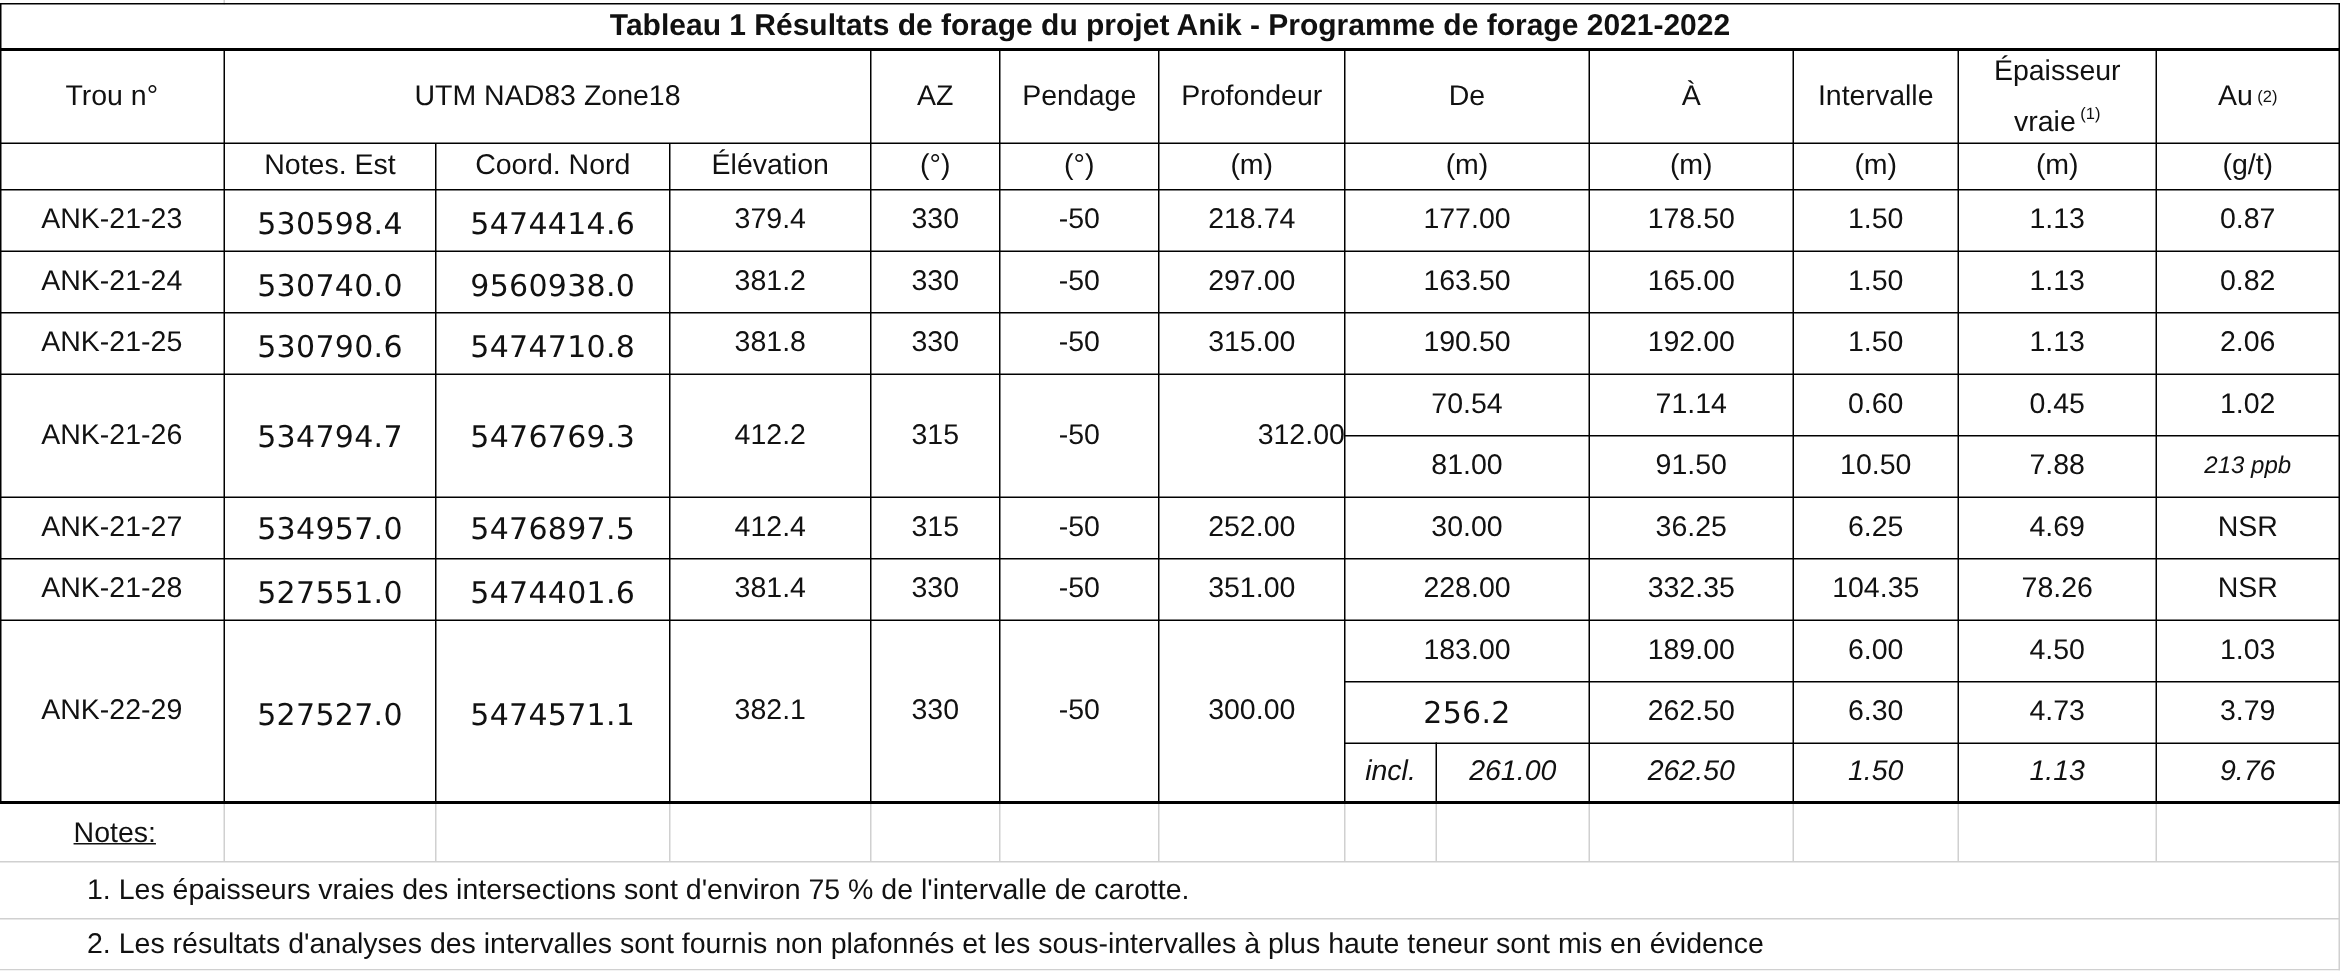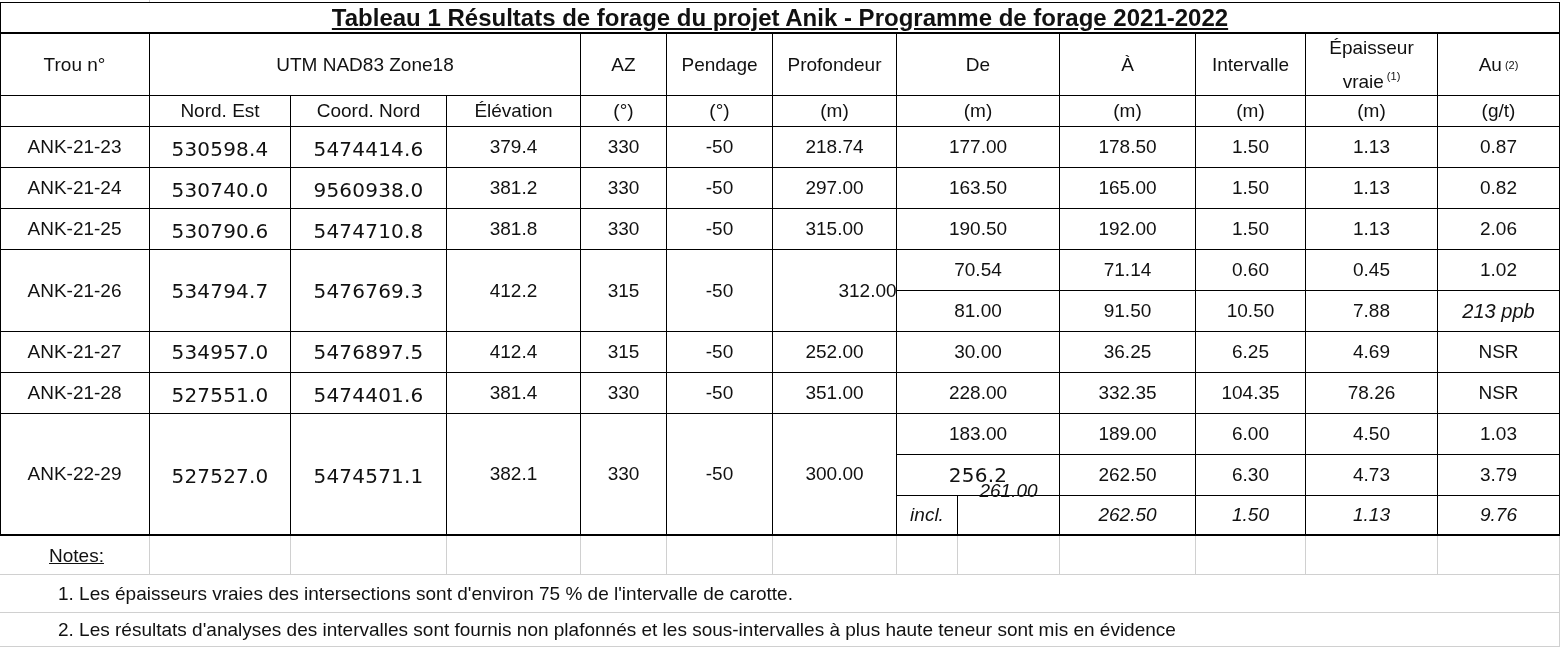--- a/index.html
+++ b/index.html
@@ -3,24 +3,24 @@
 <meta charset="utf-8">
 <style>
   html, body { margin: 0; padding: 0; background: #ffffff; }
   body { width: 1560px; height: 647px; position: relative; overflow: hidden;
          font-family: "Liberation Sans", sans-serif; color: #111; }
   .c { position: absolute; box-sizing: border-box; display: flex; align-items: center;
        justify-content: center; font-size: 19px; white-space: nowrap; }
   .hl { position: absolute; background: #000; height: 2px; }
   .vl { position: absolute; background: #000; width: 1px; }
   .gl { position: absolute; background: #d0d0d0; }
-  .title { font-weight: bold; font-size: 24px; text-decoration: underline; }
+  .title { font-weight: bold; font-size: 20px; }
   .big { font-family: "DejaVu Sans", sans-serif; font-size: 20px; letter-spacing: 0.2px; }
   .it { font-style: italic; }
-  .sm { font-size: 20px; }
+  .sm { font-size: 16px; }
   sup { font-size: 11px; vertical-align: 8px; margin-left: 3px; }
   .hdr2 { flex-direction: column; line-height: 28px; }
   .note { justify-content: flex-start; padding-left: 58px; font-size: 19px; }
   .notes-label { text-decoration: underline; }
 </style>
 </head>
 <body>
 
 <div>
 
@@ -87,21 +87,21 @@
 <div class="c" style="left:1196px;top:34px;width:109px;height:61px">Intervalle</div>
 <div class="c hdr2" style="left:1306px;top:34px;width:131px;height:61px">
   <span>Épaisseur</span>
   <span><span>vraie</span><sup>(1)</sup></span>
 </div>
 <div class="c" style="left:1438px;top:34px;width:121px;height:61px">
   <span>Au</span>
     <sup>(2)</sup>
 </div>
 
-<div class="c" style="left:150px;top:96px;width:140px;height:30px">Nord. Est</div>
+<div class="c" style="left:150px;top:96px;width:140px;height:30px">Notes. Est</div>
 <div class="c" style="left:291px;top:96px;width:155px;height:30px">Coord. Nord</div>
 <div class="c" style="left:447px;top:96px;width:133px;height:30px">Élévation</div>
 <div class="c" style="left:581px;top:96px;width:85px;height:30px">(°)</div>
 <div class="c" style="left:667px;top:96px;width:105px;height:30px">(°)</div>
 <div class="c" style="left:773px;top:96px;width:123px;height:30px">(m)</div>
 <div class="c" style="left:897px;top:96px;width:162px;height:30px">(m)</div>
 <div class="c" style="left:1060px;top:96px;width:135px;height:30px">(m)</div>
 <div class="c" style="left:1196px;top:96px;width:109px;height:30px">(m)</div>
 <div class="c" style="left:1306px;top:96px;width:131px;height:30px">(m)</div>
 <div class="c" style="left:1438px;top:96px;width:121px;height:30px">(g/t)</div>
@@ -218,21 +218,21 @@
   <div class="c" style="left:1306px;top:414px;width:131px;height:40px">4.50</div>
   <div class="c" style="left:1438px;top:414px;width:121px;height:40px">1.03</div>
 
   <div class="c big" style="left:897px;top:455px;width:162px;height:40px">256.2</div>
   <div class="c" style="left:1060px;top:455px;width:135px;height:40px">262.50</div>
   <div class="c" style="left:1196px;top:455px;width:109px;height:40px">6.30</div>
   <div class="c" style="left:1306px;top:455px;width:131px;height:40px">4.73</div>
   <div class="c" style="left:1438px;top:455px;width:121px;height:40px">3.79</div>
 
   <div class="c it" style="left:897px;top:496px;width:60px;height:38px">incl.</div>
-  <div class="c it" style="left:958px;top:472px;width:101px;height:38px">261.00</div>
+  <div class="c it" style="left:958px;top:496px;width:101px;height:38px">261.00</div>
   <div class="c it" style="left:1060px;top:496px;width:135px;height:38px">262.50</div>
   <div class="c it" style="left:1196px;top:496px;width:109px;height:38px">1.50</div>
   <div class="c it" style="left:1306px;top:496px;width:131px;height:38px">1.13</div>
   <div class="c it" style="left:1438px;top:496px;width:121px;height:38px">9.76</div>
 </div>
 
 <div>
   <div class="c" style="left:0;top:536px;width:149px;height:40px">
     <span class="notes-label" style="margin-left:4px">Notes:</span>
   </div>

